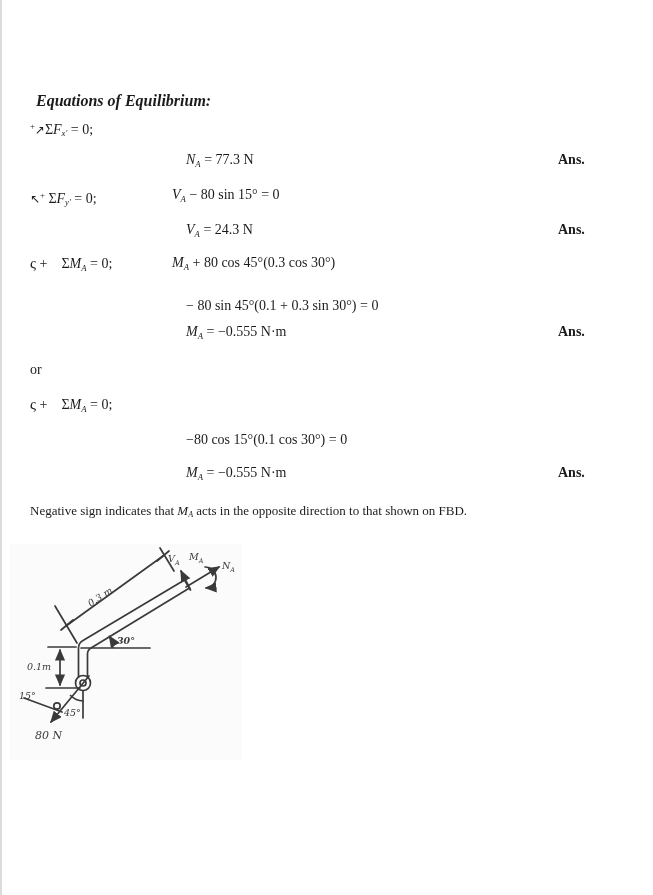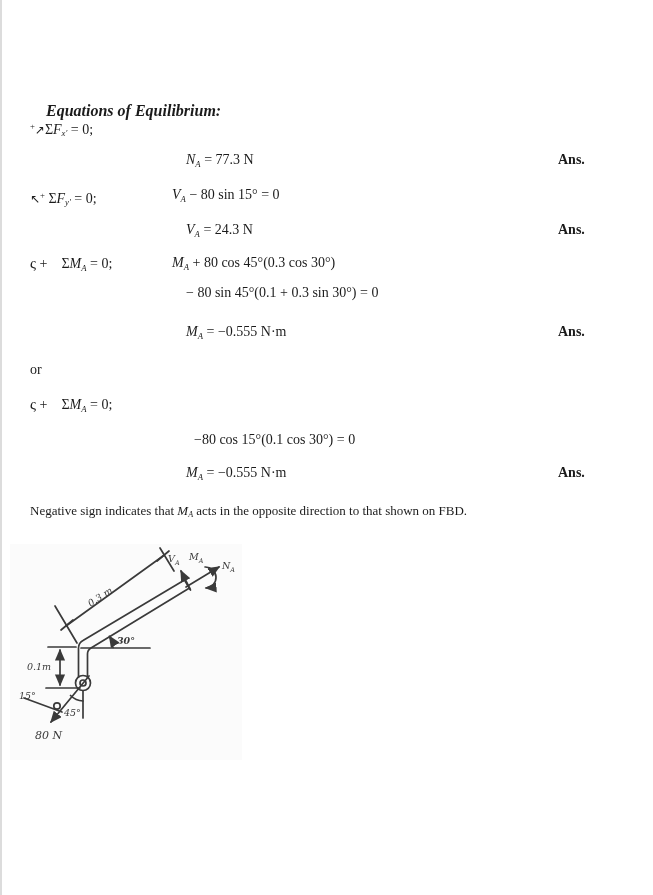--- a/index.html
+++ b/index.html
@@ -6,21 +6,21 @@
   #page{
     position:relative;
     width:653px;height:895px;
     background:#ffffff;
     font-family:"Liberation Serif", serif;
     color:#1b1b1b;
     overflow:hidden;
   }
   .edge{position:absolute;left:0;top:0;width:2px;height:895px;background:#dcdcdc;}
   .line{position:absolute;font-size:14px;line-height:22px;white-space:nowrap;}
-  .title{font-weight:bold;font-style:italic;font-size:16px;margin:16px;}
+  .title{font-weight:bold;font-style:italic;font-size:16px;margin:6px;}
   .ans{font-weight:bold;}
   .note{font-size:13px;}
   
   .seg-rm{font-style:normal;}
   .seg-it{font-style:italic;}
   .seg-sub{font-size:0.62em;font-style:italic;vertical-align:-0.3em;letter-spacing:0;}
   .seg-sup{font-size:0.62em;vertical-align:0.55em;}
   .seg-ar{font-family:"DejaVu Sans", sans-serif;font-size:0.85em;}
   .seg-mom{font-size:1.08em;}
   .fig{position:absolute;left:10px;top:538px;width:240px;height:228px;}
@@ -40,30 +40,30 @@
 
   <div class="line" style="top:184px;left:30px"><span class="seg-ar">↖</span><span class="seg-sup">+</span><span class="seg-rm"> Σ</span><span class="seg-it">F</span><span class="seg-sub">y′</span><span class="seg-rm"> = 0;</span></div>
   <div class="line" style="top:184px;left:172px"><span class="seg-it">V</span><span class="seg-sub">A</span><span class="seg-rm"> − 80 sin 15° = 0</span></div>
 
   <div class="line" style="top:219px;left:186px"><span class="seg-it">V</span><span class="seg-sub">A</span><span class="seg-rm"> = 24.3 N</span></div>
   <div class="line ans" style="top:219px;left:558px">Ans.</div>
 
   <div class="line" style="top:252px;left:30px"><span class="seg-mom">ς</span><span class="seg-rm"> +  Σ</span><span class="seg-it">M</span><span class="seg-sub">A</span><span class="seg-rm"> = 0;</span></div>
   <div class="line" style="top:252px;left:172px"><span class="seg-it">M</span><span class="seg-sub">A</span><span class="seg-rm"> + 80 cos 45°(0.3 cos 30°)</span></div>
 
-  <div class="line" style="top:282px;left:186px"><span class="seg-rm">− 80 sin 45°(0.1 + 0.3 sin 30°) = 0</span></div>
+  <div class="line" style="top:295px;left:186px"><span class="seg-rm">− 80 sin 45°(0.1 + 0.3 sin 30°) = 0</span></div>
 
   <div class="line" style="top:321px;left:186px"><span class="seg-it">M</span><span class="seg-sub">A</span><span class="seg-rm"> = −0.555 N·m</span></div>
   <div class="line ans" style="top:321px;left:558px">Ans.</div>
 
   <div class="line" style="top:359px;left:30px">or</div>
 
   <div class="line" style="top:393px;left:30px"><span class="seg-mom">ς</span><span class="seg-rm"> +  Σ</span><span class="seg-it">M</span><span class="seg-sub">A</span><span class="seg-rm"> = 0;</span></div>
 
-  <div class="line" style="top:429px;left:194px"><span class="seg-rm">−80 cos 15°(0.1 cos 30°) = 0</span></div>
+  <div class="line" style="top:429px;left:186px"><span class="seg-rm">−80 cos 15°(0.1 cos 30°) = 0</span></div>
 
   <div class="line" style="top:462px;left:186px"><span class="seg-it">M</span><span class="seg-sub">A</span><span class="seg-rm"> = −0.555 N·m</span></div>
   <div class="line ans" style="top:462px;left:558px">Ans.</div>
 
   <div class="line note" style="top:500px;left:30px"><span class="seg-rm">Negative sign indicates that </span><span class="seg-it">M</span><span class="seg-sub">A</span><span class="seg-rm"> acts in the opposite direction to that shown on FBD.</span></div>
 
   <svg class="fig" viewBox="0 0 240 228">
     <defs>
       <marker id="ah" markerWidth="9" markerHeight="8" refX="6.2" refY="3" orient="auto-start-reverse">
         <path d="M0,0 L7,3 L0,6 Z" fill="#3a3a3a"></path>

